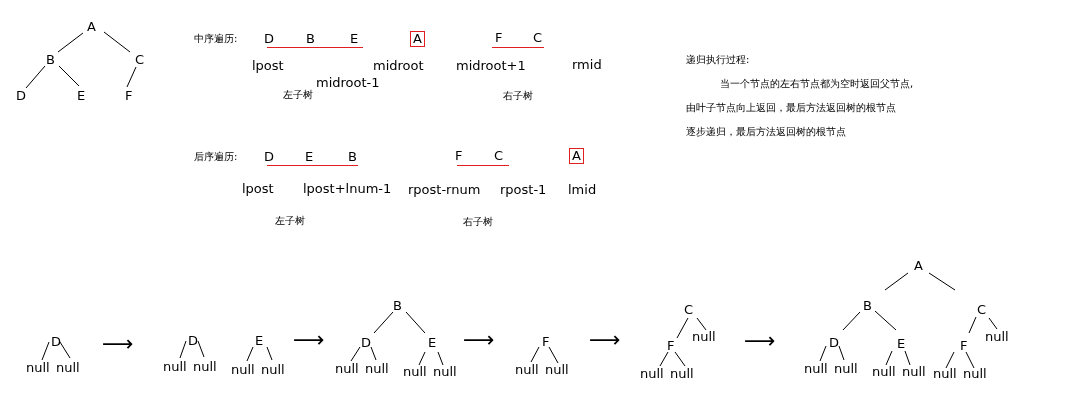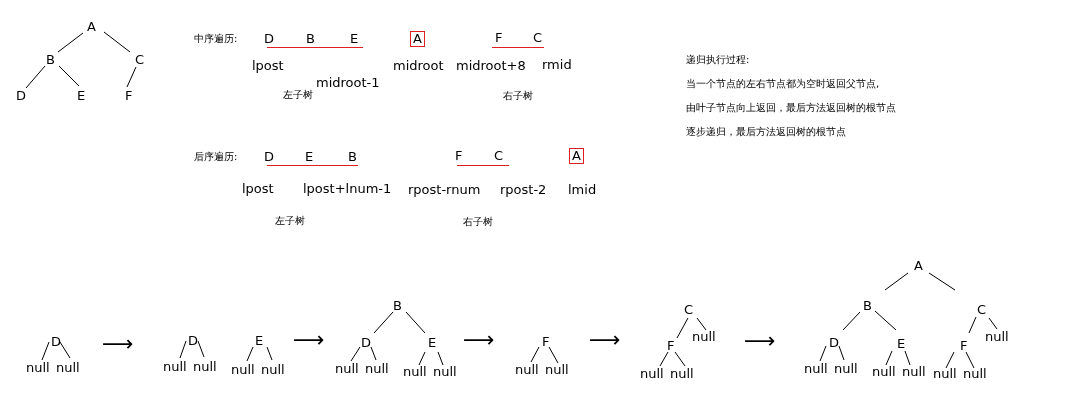--- a/index.html
+++ b/index.html
@@ -72,45 +72,45 @@
 <span class="t" style="left:264px;top:31px">D</span>
 <span class="t" style="left:306px;top:31px">B</span>
 <span class="t" style="left:350px;top:31px">E</span>
 <div class="redline" style="left:267px;top:47px;width:96px"></div>
 <span class="t boxed" style="left:410px;top:31px">A</span>
 <span class="t" style="left:495px;top:30px">F</span>
 <span class="t" style="left:533px;top:30px">C</span>
 <div class="redline" style="left:492px;top:47px;width:52px"></div>
 <span class="t" style="left:252px;top:58px">lpost</span>
 <span class="t" style="left:316px;top:75px">midroot-1</span>
-<span class="t" style="left:393px;top:58px">midroot</span>
-<span class="t" style="left:456px;top:58px">midroot+8</span>
-<span class="t" style="left:542px;top:57px">rmid</span>
+<span class="t" style="left:373px;top:58px">midroot</span>
+<span class="t" style="left:456px;top:58px">midroot+1</span>
+<span class="t" style="left:572px;top:57px">rmid</span>
 <span class="t t12" style="left:283px;top:87px">左子树</span>
 <span class="t t12" style="left:503px;top:88px">右子树</span>
 
 <span class="t t12" style="left:194px;top:149px">后序遍历:</span>
 <span class="t" style="left:264px;top:149px">D</span>
 <span class="t" style="left:305px;top:149px">E</span>
 <span class="t" style="left:348px;top:149px">B</span>
 <div class="redline" style="left:267px;top:165px;width:91px"></div>
 <span class="t" style="left:455px;top:148px">F</span>
 <span class="t" style="left:494px;top:148px">C</span>
 <div class="redline" style="left:457px;top:165px;width:52px"></div>
 <span class="t boxed" style="left:569px;top:148px">A</span>
 <span class="t" style="left:242px;top:181px">lpost</span>
 <span class="t" style="left:303px;top:181px">lpost+lnum-1</span>
 <span class="t" style="left:408px;top:182px">rpost-rnum</span>
-<span class="t" style="left:500px;top:182px">rpost-2</span>
+<span class="t" style="left:500px;top:182px">rpost-1</span>
 <span class="t" style="left:568px;top:182px">lmid</span>
 <span class="t t12" style="left:275px;top:213px">左子树</span>
 <span class="t t12" style="left:463px;top:214px">右子树</span>
 
 <span class="t t12" style="left:686px;top:52px">递归执行过程:</span>
-<span class="t t12" style="left:686px;top:76px">当一个节点的左右节点都为空时返回父节点,</span>
+<span class="t t12" style="left:720px;top:76px">当一个节点的左右节点都为空时返回父节点,</span>
 <span class="t t12" style="left:686px;top:100px">由叶子节点向上返回，最后方法返回树的根节点</span>
 <span class="t t12" style="left:686px;top:124px">逐步递归，最后方法返回树的根节点</span>
 
 <span class="t" style="left:51px;top:334px">D</span>
 <span class="t" style="left:26px;top:360px">null</span>
 <span class="t" style="left:56px;top:360px">null</span>
 <span class="t" style="left:102px;top:336px;font-size:22px">⟶</span>
 
 <span class="t" style="left:188px;top:333px">D</span>
 <span class="t" style="left:163px;top:359px">null</span>

